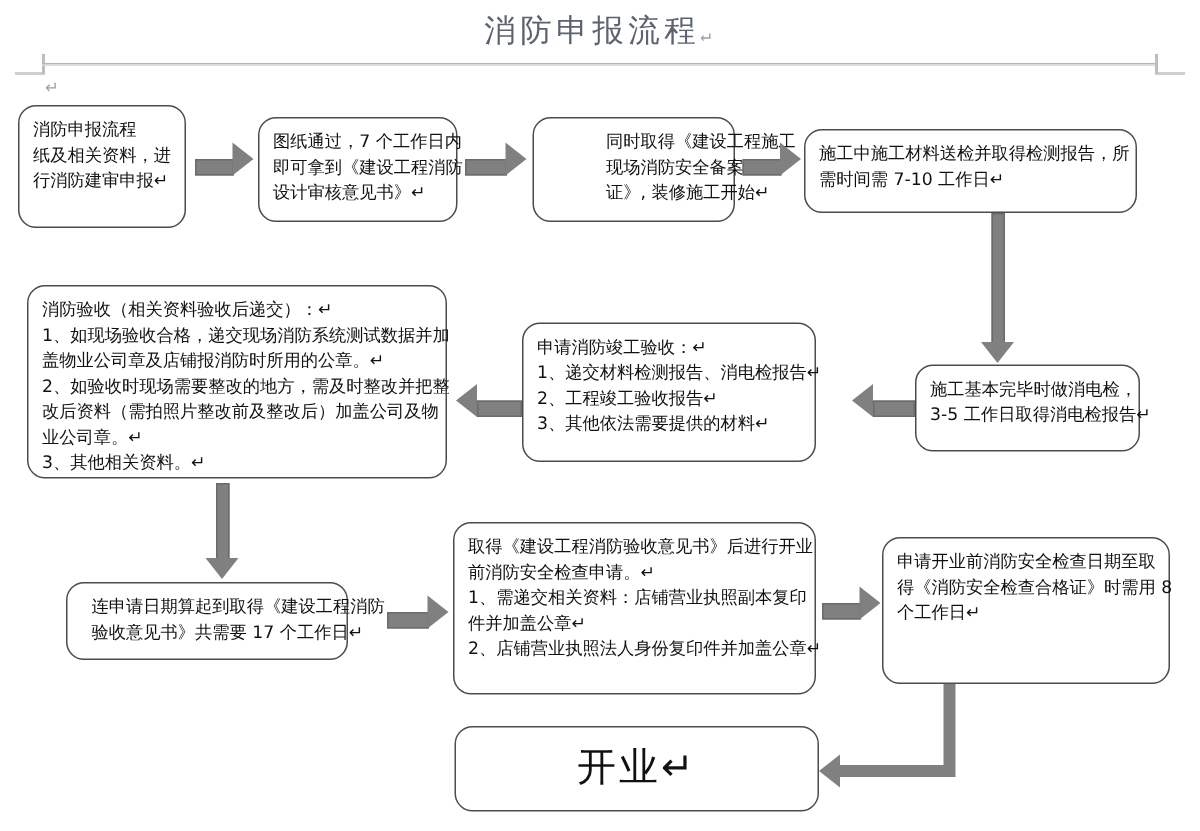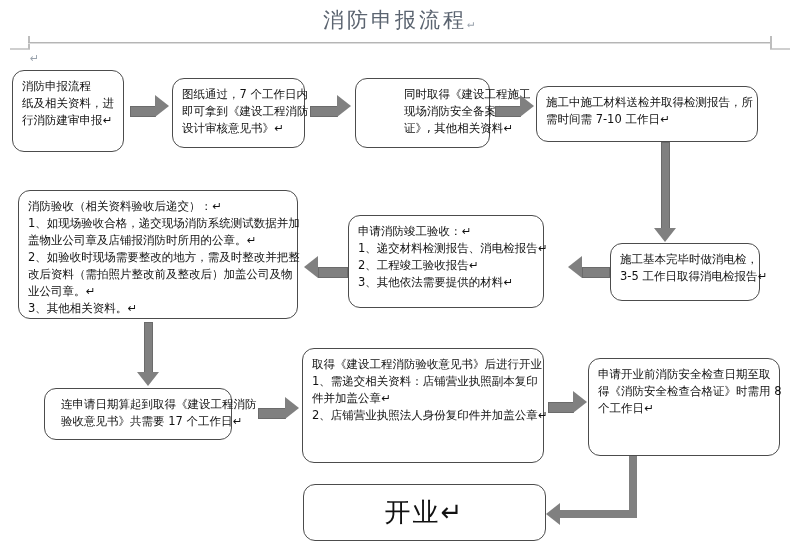--- a/index.html
+++ b/index.html
@@ -93,21 +93,21 @@
     <div class="ln">即可拿到《建设工程消防</div>
     <div class="ln">设计审核意见书》↵</div>
   </div>
 
   <div class="arrow-h" style="left:310px;top:106px;width:28px;"></div>
   <div class="arrow-h-head head-right" style="left:337px;top:95px;"></div>
 
   <div class="box" style="left:355px;top:78px;width:135px;height:70px;padding-left:48px;">
     <div class="ln">同时取得《建设工程施工</div>
     <div class="ln">现场消防安全备案凭</div>
-    <div class="ln">证》, 其他相关资料↵</div>
+    <div class="ln">证》, 装修施工开始↵</div>
   </div>
 
   <div class="arrow-h" style="left:495px;top:106px;width:26px;"></div>
   <div class="arrow-h-head head-right" style="left:520px;top:95px;"></div>
 
   <div class="box" style="left:536px;top:86px;width:222px;height:56px;">
     <div class="ln">施工中施工材料送检并取得检测报告，所</div>
     <div class="ln">需时间需 7-10 工作日↵</div>
   </div>
 
@@ -148,20 +148,21 @@
   <div class="box" style="left:44px;top:388px;width:188px;height:52px;padding-left:16px;">
     <div class="ln">连申请日期算起到取得《建设工程消防</div>
     <div class="ln">验收意见书》共需要 17 个工作日↵</div>
   </div>
 
   <div class="arrow-h" style="left:258px;top:408px;width:28px;"></div>
   <div class="arrow-h-head head-right" style="left:285px;top:397px;"></div>
 
   <div class="box" style="left:302px;top:348px;width:242px;height:115px;">
     <div class="ln">取得《建设工程消防验收意见书》后进行开业</div>
+    <div class="ln">前消防安全检查申请。↵</div>
     <div class="ln">1、需递交相关资料：店铺营业执照副本复印</div>
     <div class="ln">件并加盖公章↵</div>
     <div class="ln">2、店铺营业执照法人身份复印件并加盖公章↵</div>
   </div>
 
   <div class="arrow-h" style="left:548px;top:402px;width:26px;"></div>
   <div class="arrow-h-head head-right" style="left:573px;top:391px;"></div>
 
   <div class="box" style="left:588px;top:358px;width:192px;height:98px;">
     <div class="ln">申请开业前消防安全检查日期至取</div>

